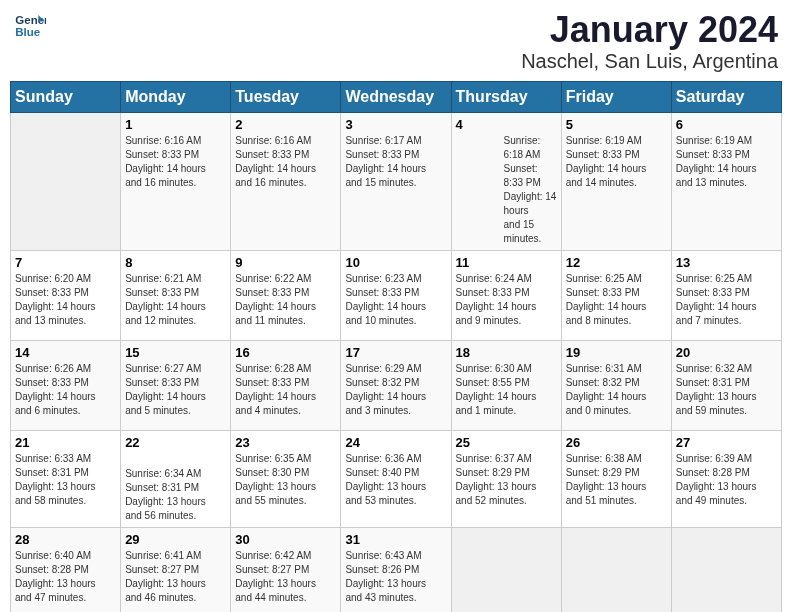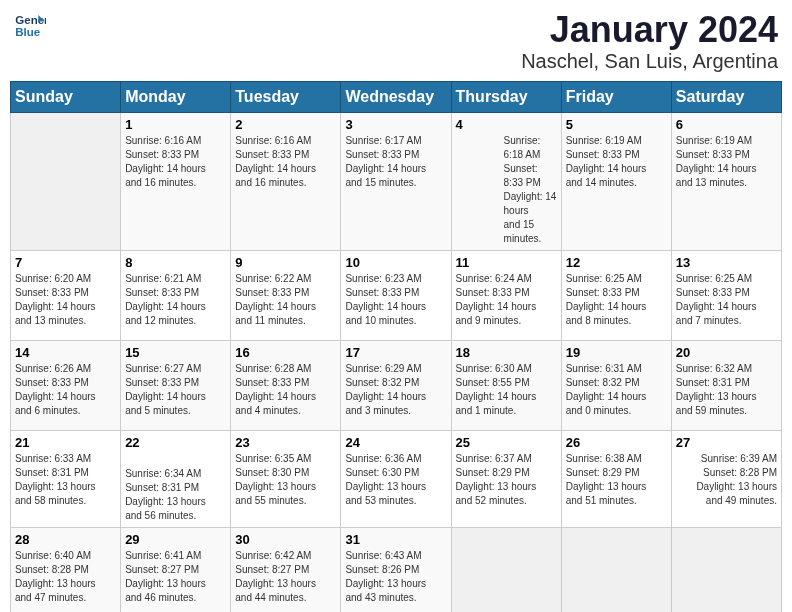--- a/index.html
+++ b/index.html
@@ -276,41 +276,41 @@
         <td>
           <span class="day-number">23</span>
           <div class="day-info" style="white-space: pre-line;">Sunrise: 6:35 AM
 Sunset: 8:30 PM
 Daylight: 13 hours
 and 55 minutes.</div>
         </td>
         <td>
           <span class="day-number">24</span>
           <div class="day-info" style="white-space: pre-line;">Sunrise: 6:36 AM
-Sunset: 6:30 PM
+Sunset: 8:40 PM
 Daylight: 13 hours
 and 53 minutes.</div>
         </td>
         <td>
           <span class="day-number">25</span>
           <div class="day-info" style="white-space: pre-line;">Sunrise: 6:37 AM
 Sunset: 8:29 PM
 Daylight: 13 hours
 and 52 minutes.</div>
         </td>
         <td>
           <span class="day-number">26</span>
           <div class="day-info" style="white-space: pre-line;">Sunrise: 6:38 AM
 Sunset: 8:29 PM
 Daylight: 13 hours
 and 51 minutes.</div>
         </td>
         <td>
           <span class="day-number">27</span>
-          <div class="day-info" style="white-space: pre-line; text-align: right;">Sunrise: 6:39 AM
+          <div class="day-info" style="white-space: pre-line;">Sunrise: 6:39 AM
 Sunset: 8:28 PM
 Daylight: 13 hours
 and 49 minutes.</div>
         </td>
       </tr>
       <tr>
         <td>
           <span class="day-number">28</span>
           <div class="day-info" style="white-space: pre-line;">Sunrise: 6:40 AM
 Sunset: 8:28 PM

